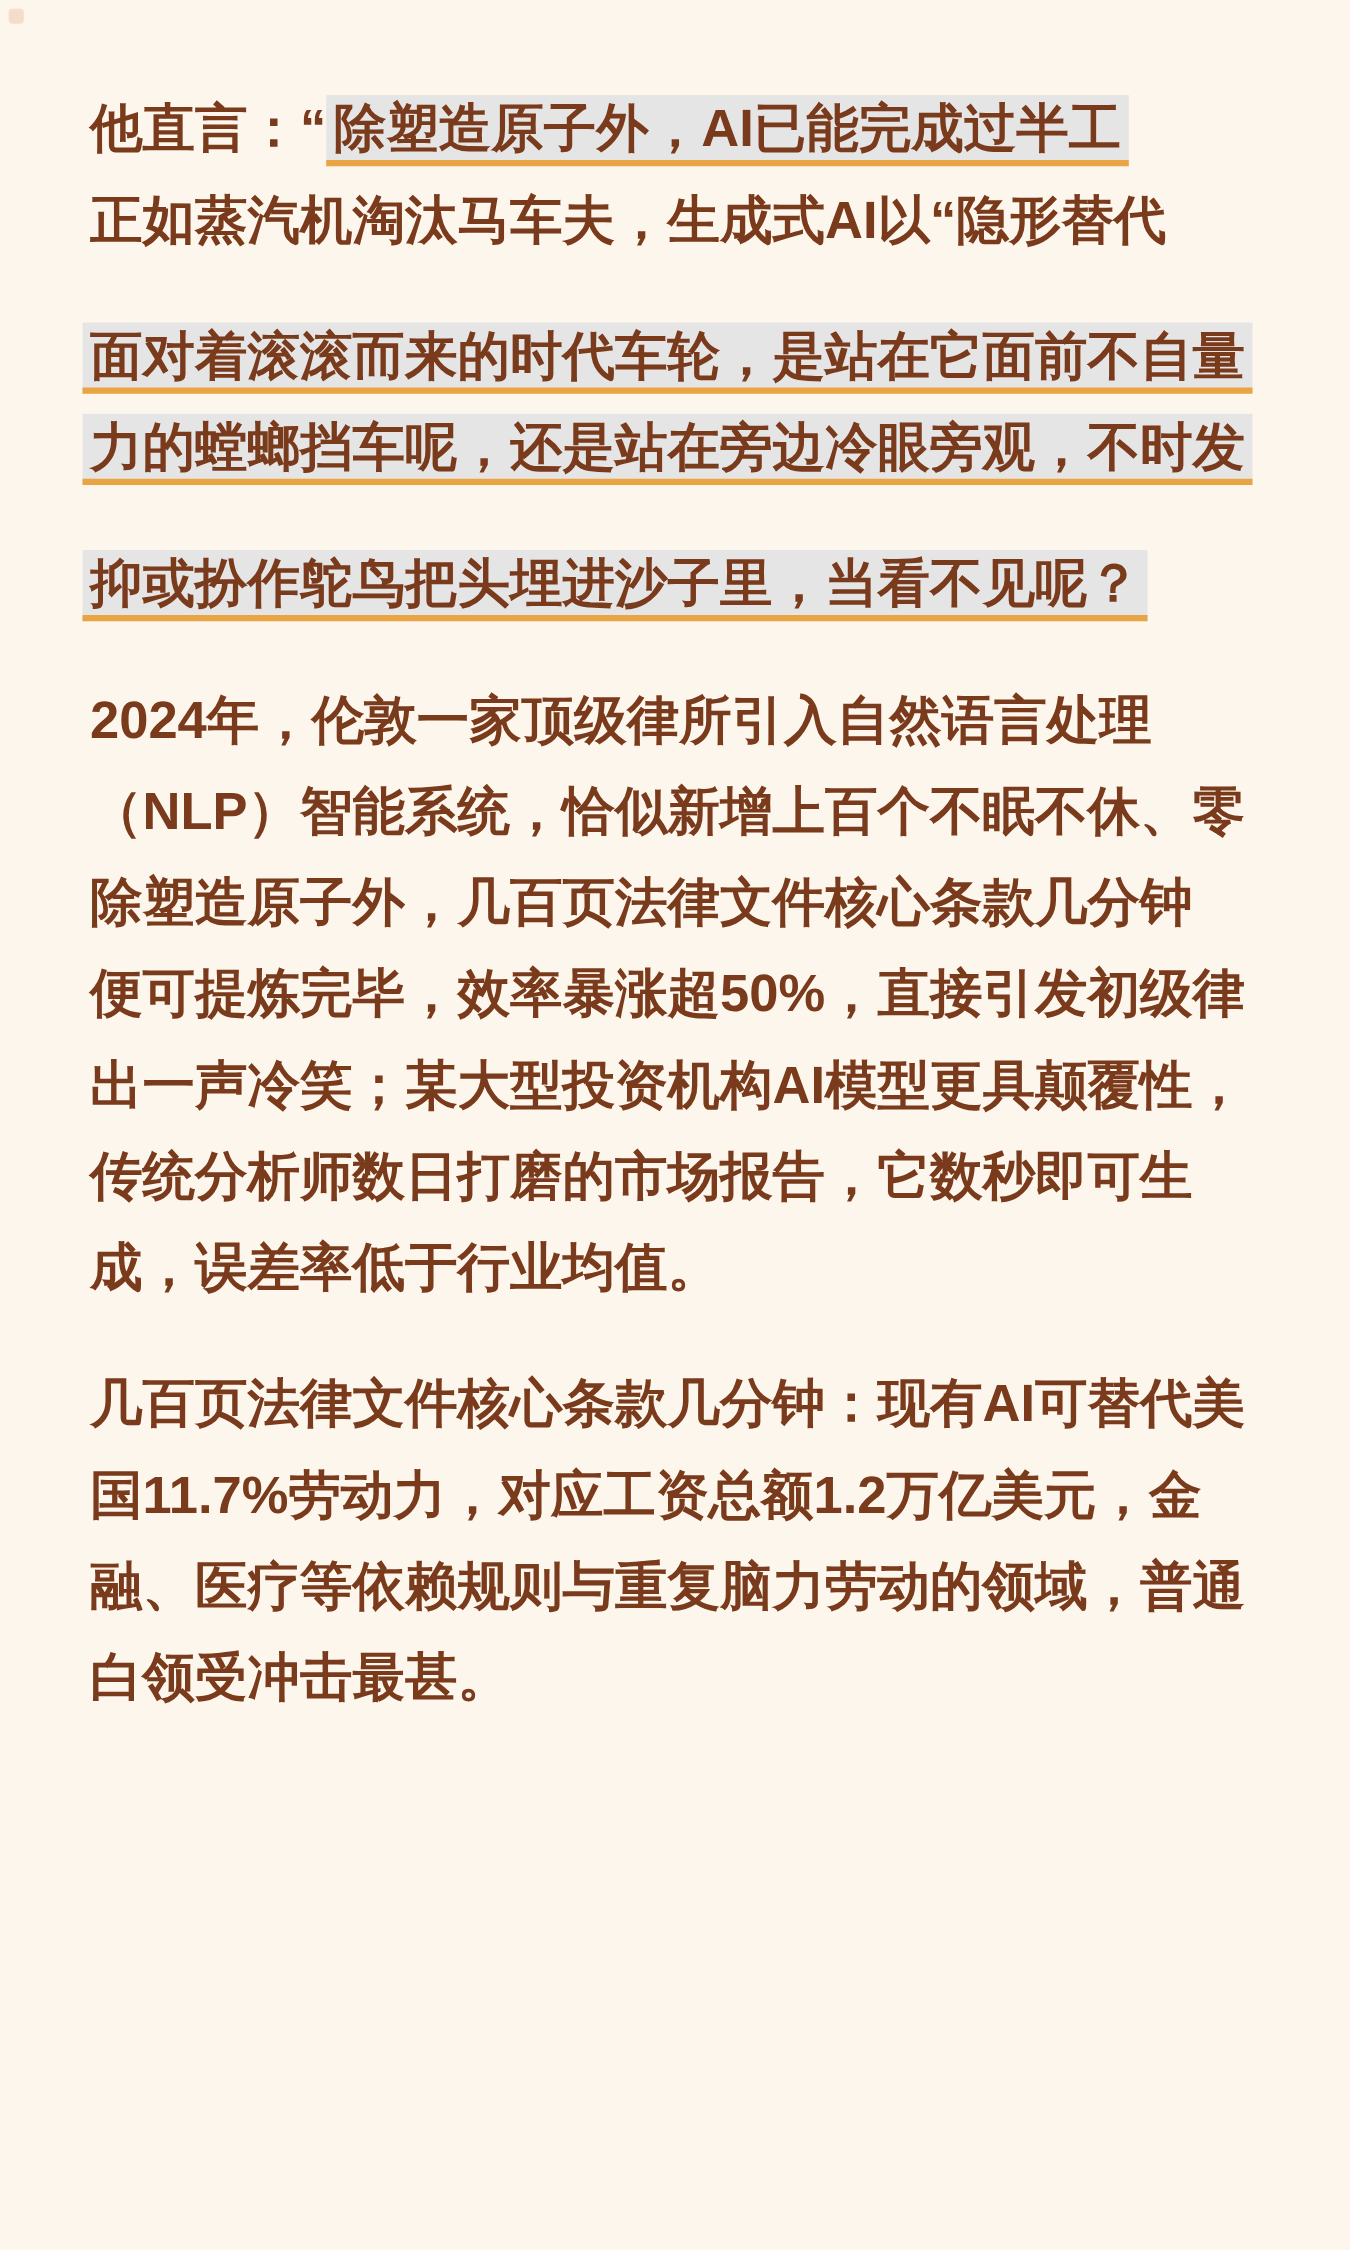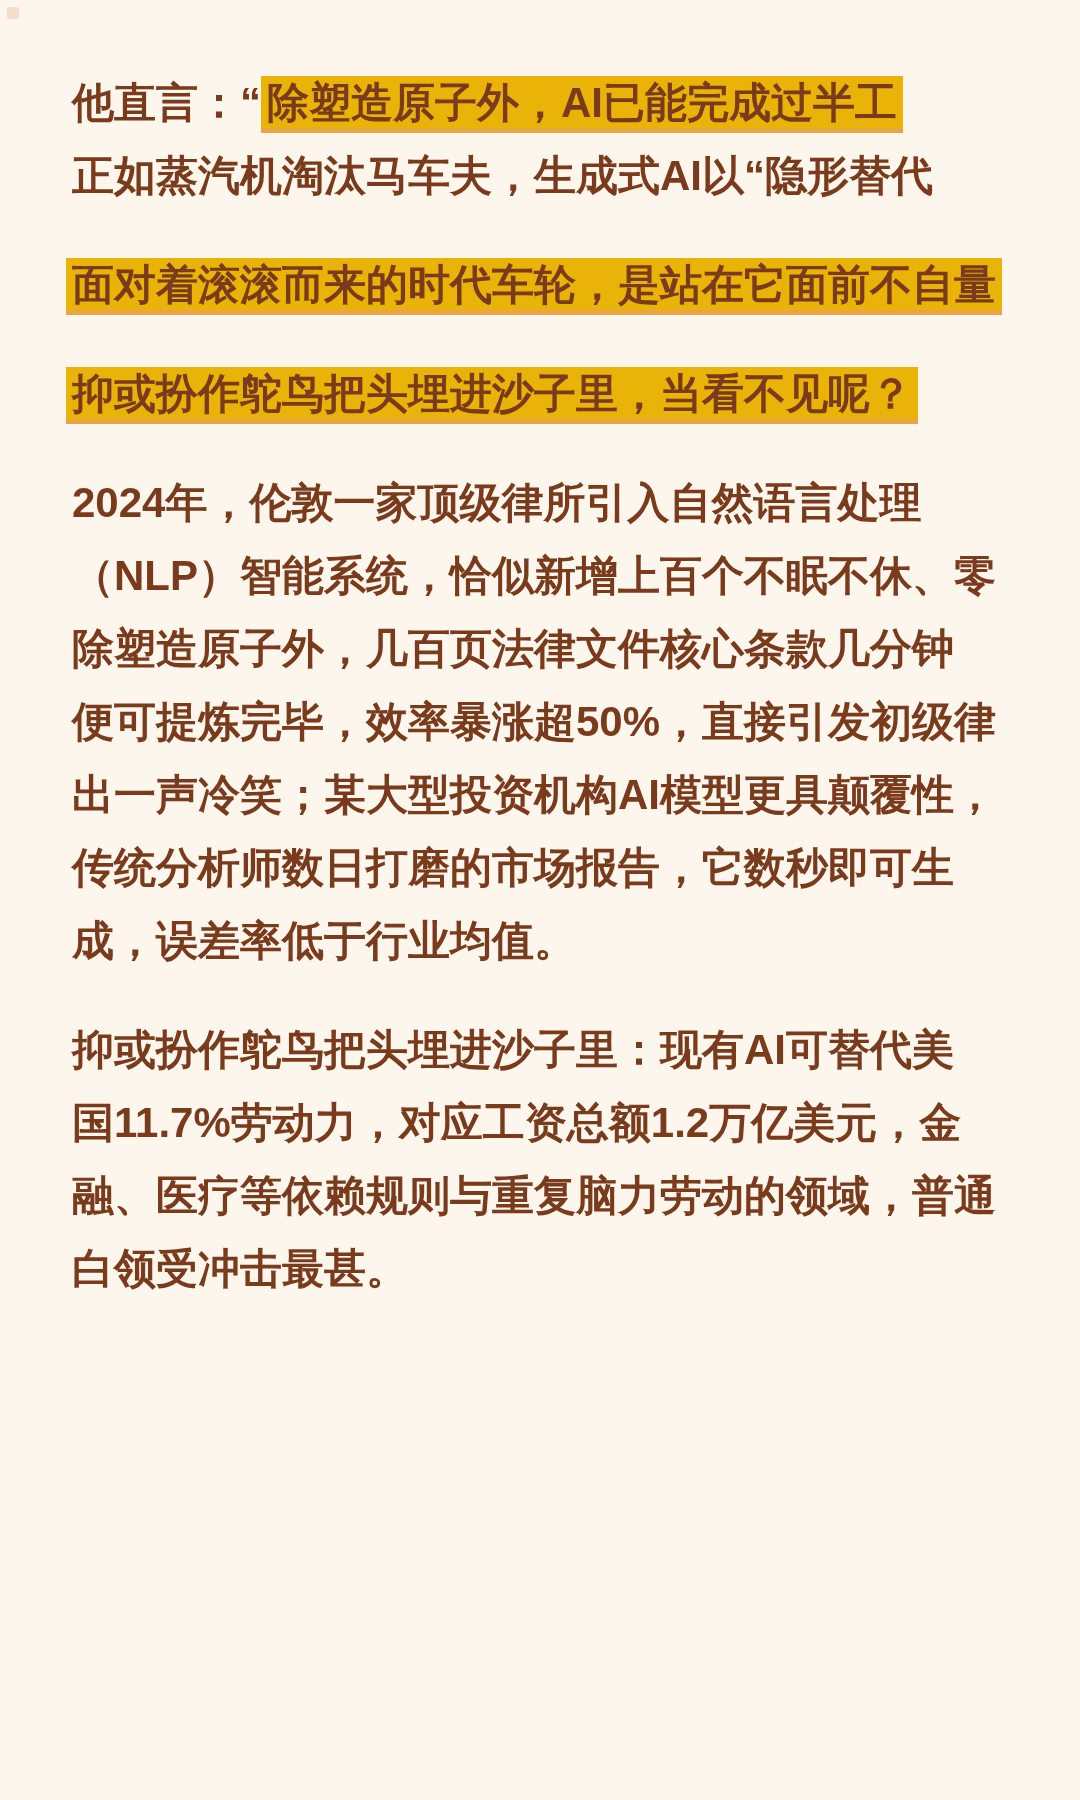--- a/index.html
+++ b/index.html
@@ -27,21 +27,21 @@
   .line {
     height: 73px;
     line-height: 73px;
     font-size: 42px;
     font-weight: 600;
     white-space: nowrap;
     letter-spacing: 0px;
   }
   .seg { }
   .hl {
-    background: #eab308;
+    background: #e5e5e5;
     border-bottom: 5px solid #E9A544;
     padding: 3px 6px 2px 6px;
     font-weight: 800;
   }
   .line > .hl:first-child { margin-left: -6px; }
 </style>
 </head>
 <body>
 
 <div class="corner-smudge"></div>
@@ -53,20 +53,23 @@
       <span class="seg">他直言：“</span><span class="seg hl">除塑造原子外，AI已能完成过半工</span>
     </div>
     <div class="line">
       <span class="seg">正如蒸汽机淘汰马车夫，生成式AI以“隐形替代</span>
     </div>
   </div>
 
   <div class="para">
     <div class="line">
       <span class="seg hl">面对着滚滚而来的时代车轮，是站在它面前不自量</span>
+    </div>
+    <div class="line">
+      <span class="seg hl">力的螳螂挡车呢，还是站在旁边冷眼旁观，不时发</span>
     </div>
   </div>
 
   <div class="para">
     <div class="line">
       <span class="seg hl">抑或扮作鸵鸟把头埋进沙子里，当看不见呢？</span>
     </div>
   </div>
 
   <div class="para">
@@ -88,21 +91,21 @@
     <div class="line">
       <span class="seg">传统分析师数日打磨的市场报告，它数秒即可生</span>
     </div>
     <div class="line">
       <span class="seg">成，误差率低于行业均值。</span>
     </div>
   </div>
 
   <div class="para">
     <div class="line">
-      <span class="seg">抑或扮作鸵鸟把头埋进沙子里：现有AI可替代美</span>
+      <span class="seg">几百页法律文件核心条款几分钟：现有AI可替代美</span>
     </div>
     <div class="line">
       <span class="seg">国11.7%劳动力，对应工资总额1.2万亿美元，金</span>
     </div>
     <div class="line">
       <span class="seg">融、医疗等依赖规则与重复脑力劳动的领域，普通</span>
     </div>
     <div class="line">
       <span class="seg">白领受冲击最甚。</span>
     </div>

